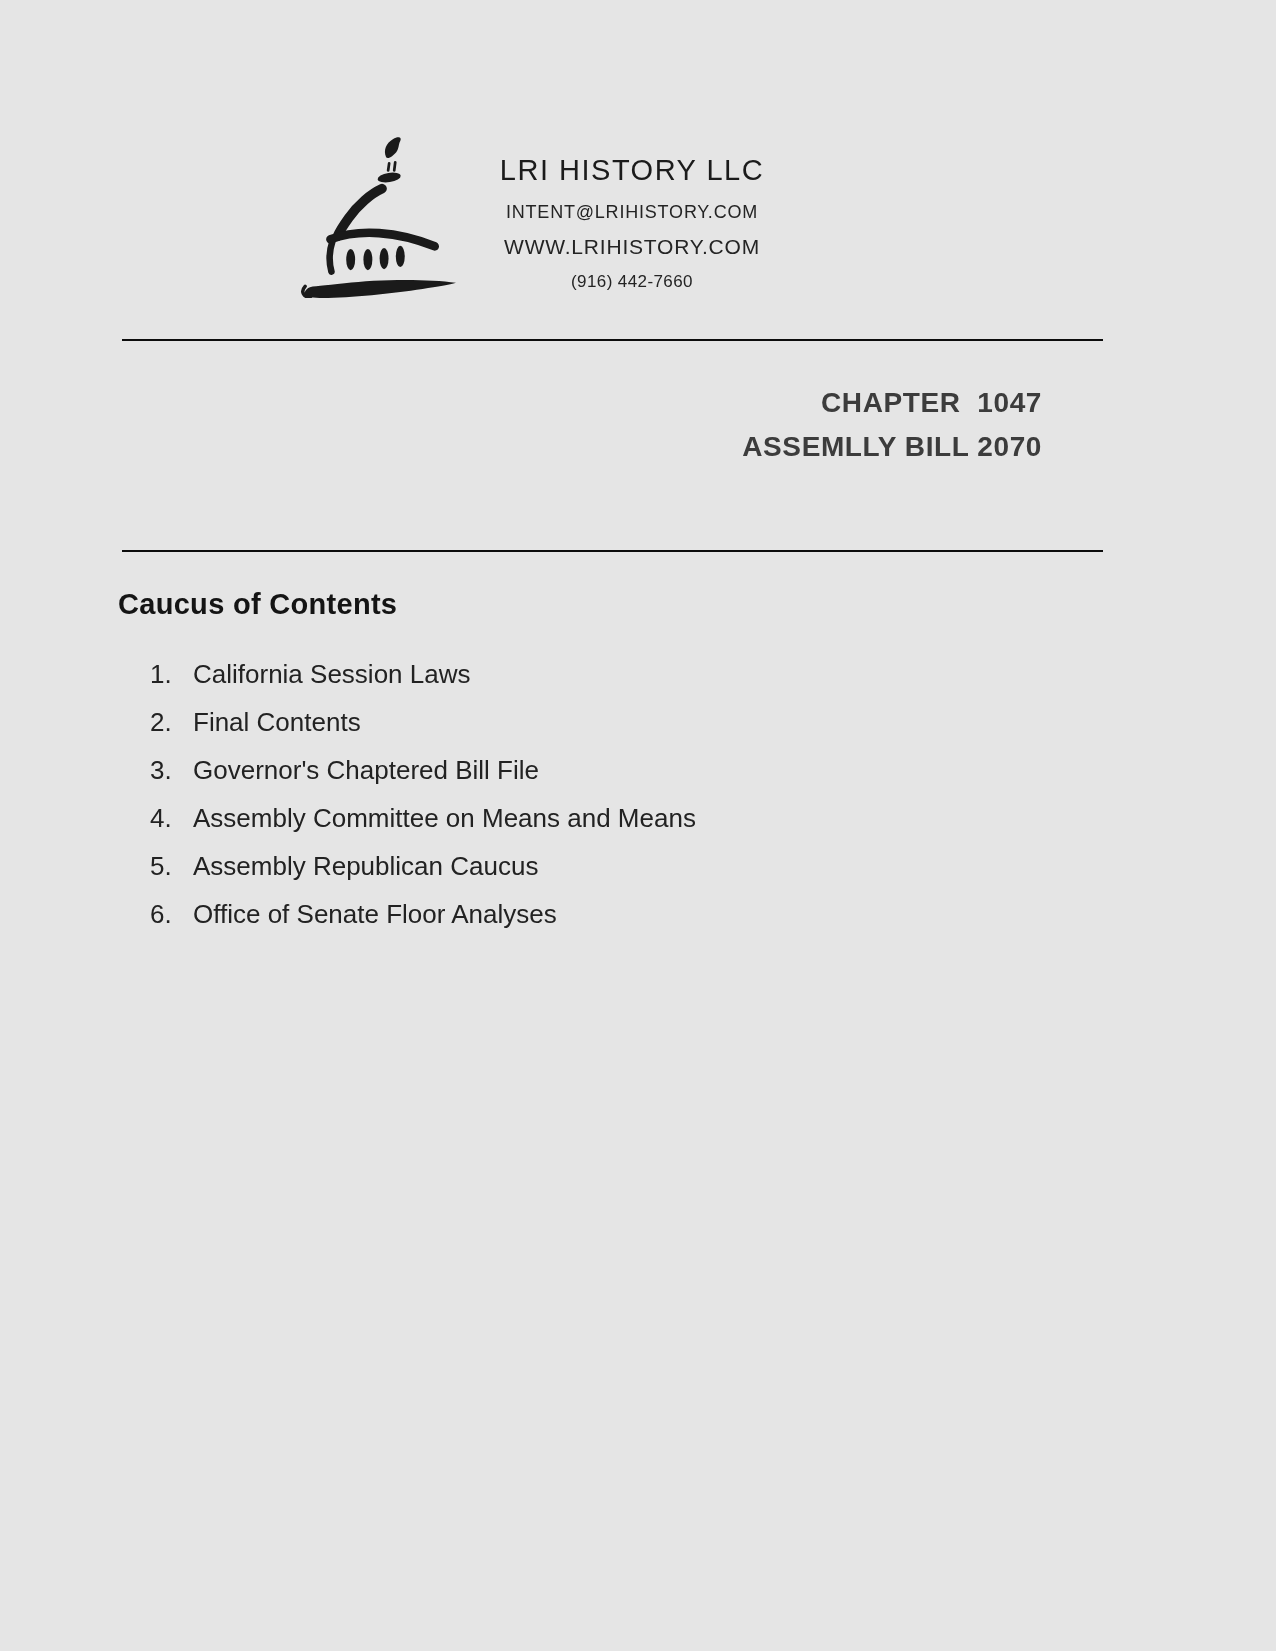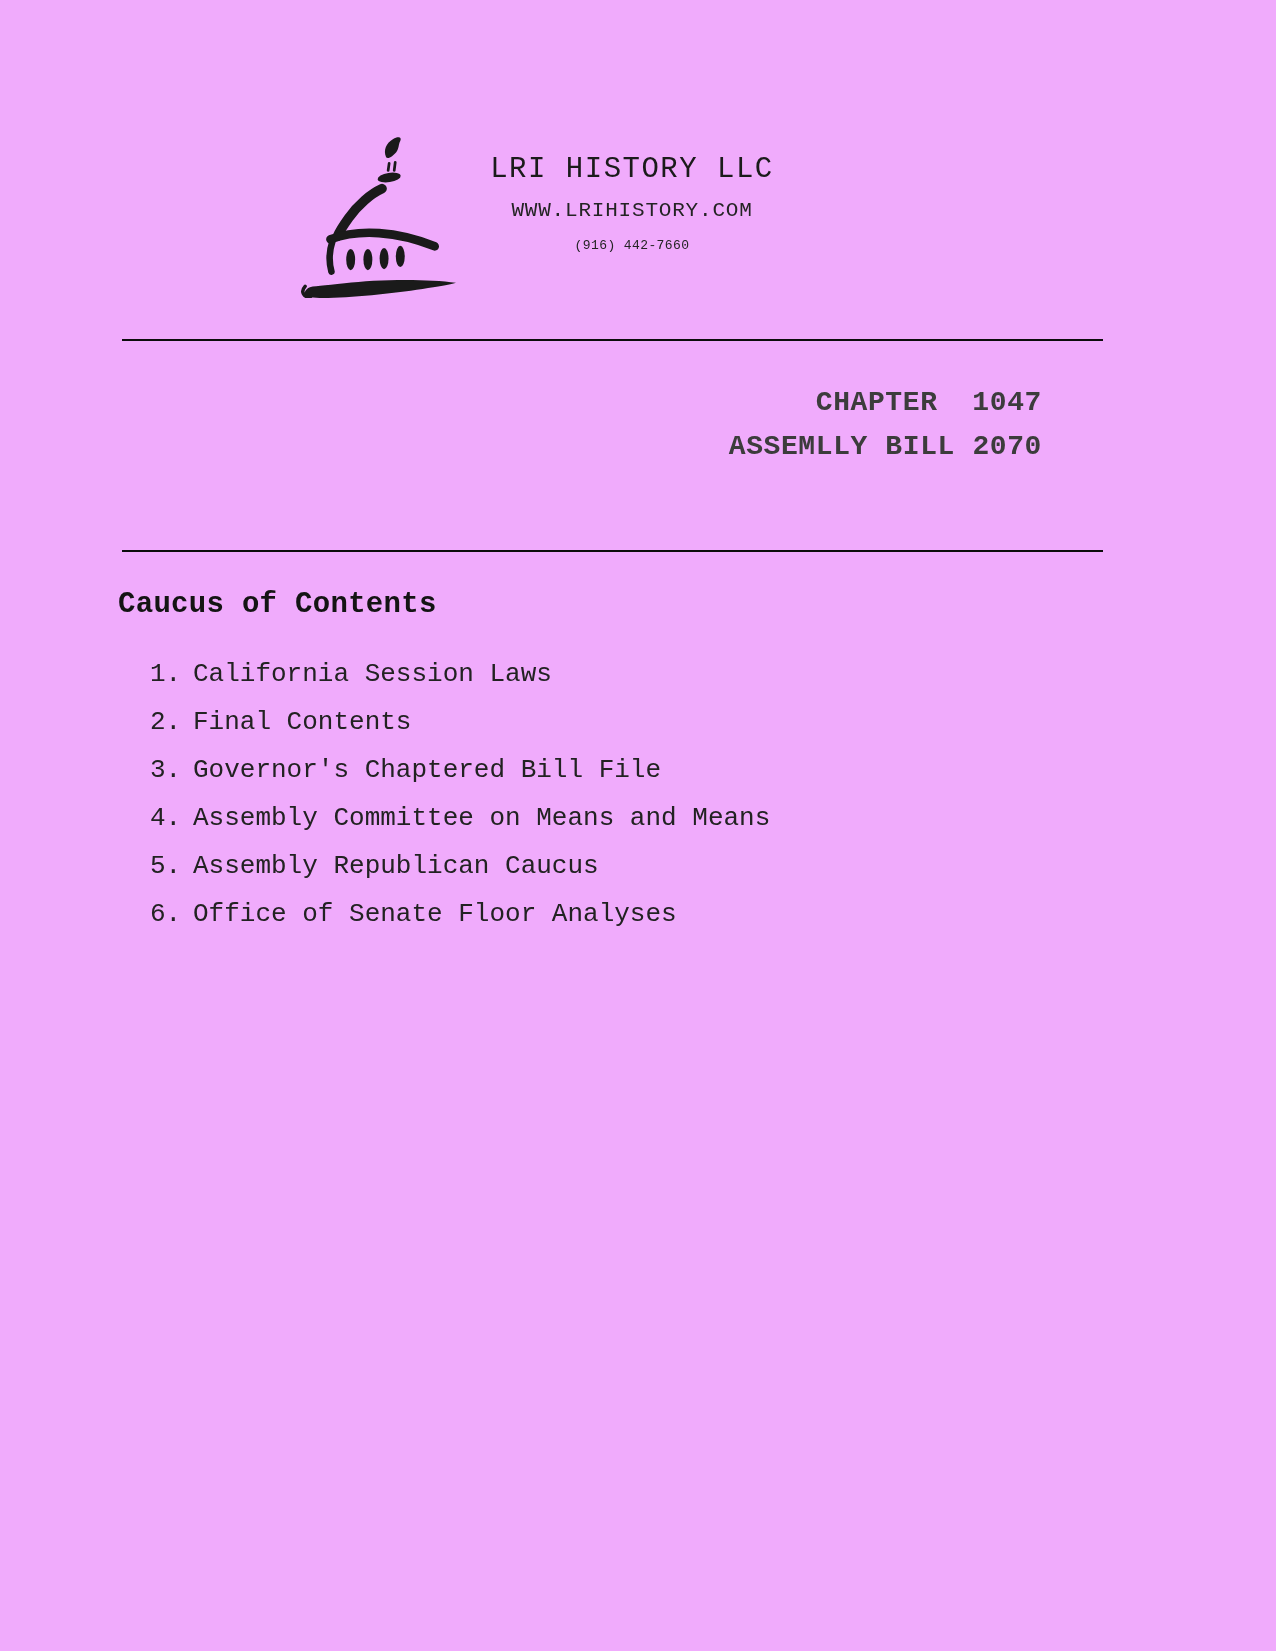--- a/index.html
+++ b/index.html
@@ -4,23 +4,23 @@
 <style>
   html, body {
     margin: 0;
     padding: 0;
     background: #ffffff;
   }
   .page {
     position: relative;
     width: 1276px;
     height: 1651px;
-    background: #f0abfc;
+    background: #e5e5e5;
     overflow: hidden;
-    font-family: Liberation Mono, monospace;
+    font-family: Liberation Sans, sans-serif;
     color: #1e1e1e;
   }
 
   
   .logo {
     position: absolute;
     left: 296px;
     top: 136px;
     width: 162px;
     height: 162px;
@@ -52,21 +52,21 @@
   .company-website {
     margin-top: 11px;
     font-size: 21px;
     letter-spacing: 0.8px;
     color: #242424;
     line-height: 24px;
     white-space: pre;
   }
   .company-phone {
     margin-top: 11px;
-    font-size: 13px;
+    font-size: 17px;
     letter-spacing: 0.4px;
     color: #242424;
     line-height: 23px;
     white-space: pre;
   }
 
   
   .rule {
     position: absolute;
     left: 122px;
@@ -153,20 +153,21 @@
       <ellipse cx="87" cy="121" rx="4.4" ry="10.5" fill="#1a1a1a"></ellipse>
       <ellipse cx="103" cy="119" rx="4.4" ry="10.5" fill="#1a1a1a"></ellipse>
 
       <path d="M12,150 C8,153 6,158 14,159.5 C40,161.5 90,156 125,151 C140,149 152,147 158,145 C130,141 80,141.5 48,145.5 C28,148 16,148 12,150 Z" fill="#1a1a1a"></path>
       <path d="M14,159.5 C8,159 4,154 9,148.5" stroke="#1a1a1a" stroke-width="3.5" stroke-linecap="round" fill="none"></path>
     </svg>
   </div>
 
   <div class="letterhead-text">
     <div class="company-name">LRI HISTORY LLC</div>
+    <div class="company-email">INTENT@LRIHISTORY.COM</div>
     <div class="company-website">WWW.LRIHISTORY.COM</div>
     <div class="company-phone">(916) 442-7660</div>
   </div>
 
   <div class="rule rule-top"></div>
 
   <div class="title-block">
     <div class="title-line">CHAPTER  1047</div>
     <div class="title-line">ASSEMLLY BILL 2070</div>
   </div>

